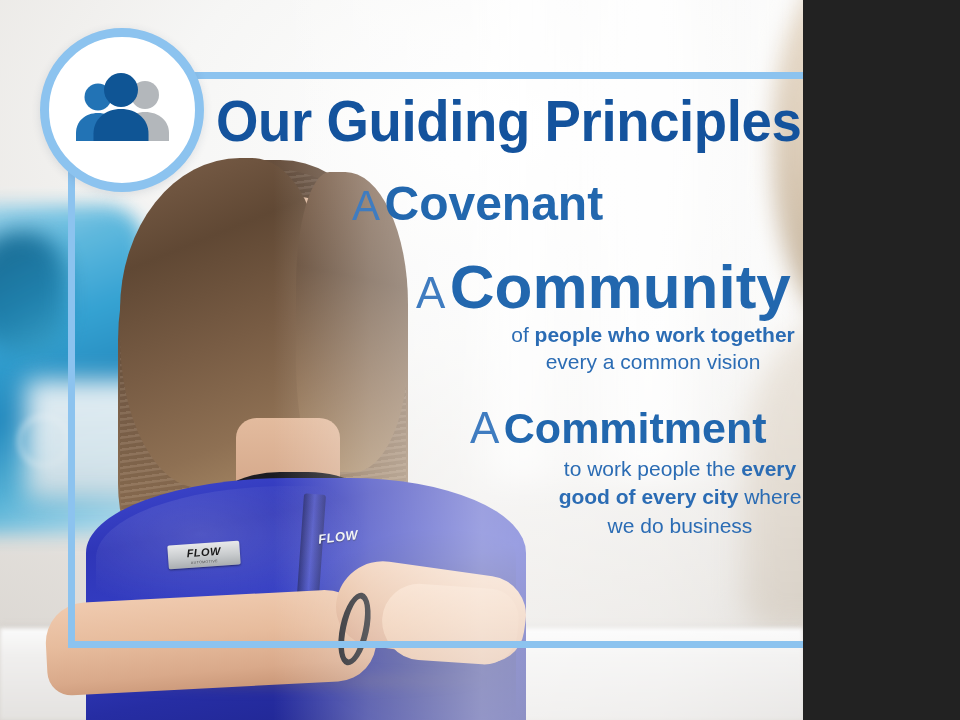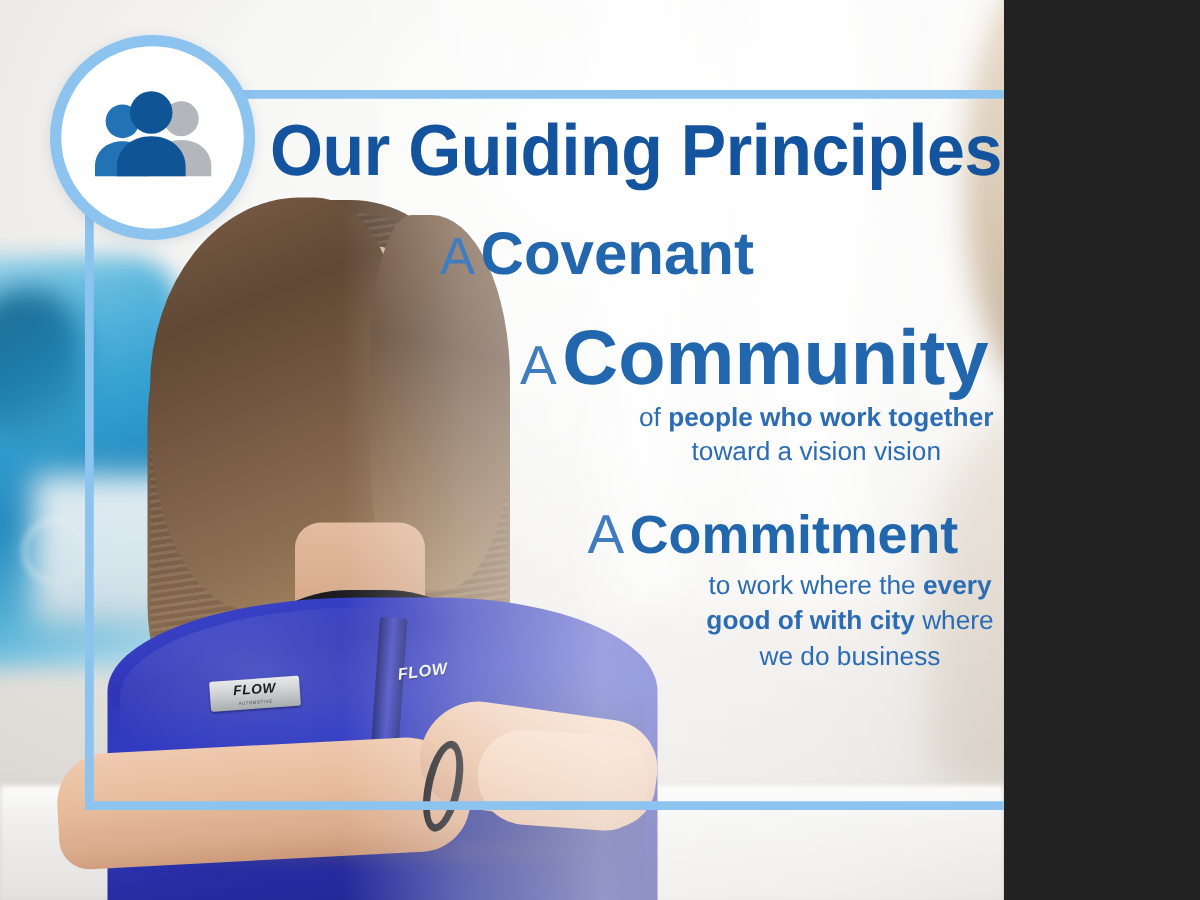--- a/index.html
+++ b/index.html
@@ -542,30 +542,30 @@
       </div>
     </div>
 
     <div class="principle community">
       <div class="p-title">
         <span class="art">A</span>
         <span class="word">Community</span>
       </div>
       <div class="p-sub">
         <span>of </span><b>people who work together</b><br>
-        <span>toward a vision vision</span>
+        <span>every a common vision</span>
       </div>
     </div>
 
     <div class="principle commitment">
       <div class="p-title">
         <span class="art">A</span>
         <span class="word">Commitment</span>
       </div>
       <div class="p-sub">
-        <span>to work where the </span><b>every</b><br>
-        <b>good of with city</b><span> where</span><br>
+        <span>to work people the </span><b>every</b><br>
+        <b>good of every city</b><span> where</span><br>
         <span>we do business</span>
       </div>
     </div>
 
   </div>
 </div>
 
 </body></html>

